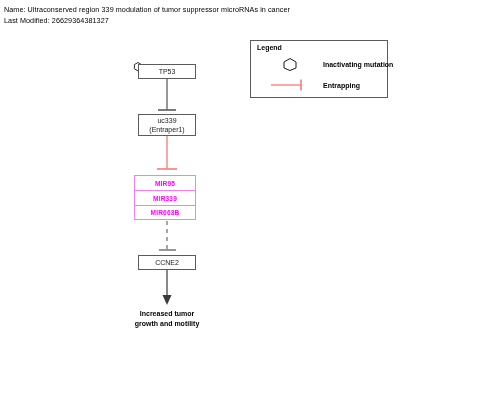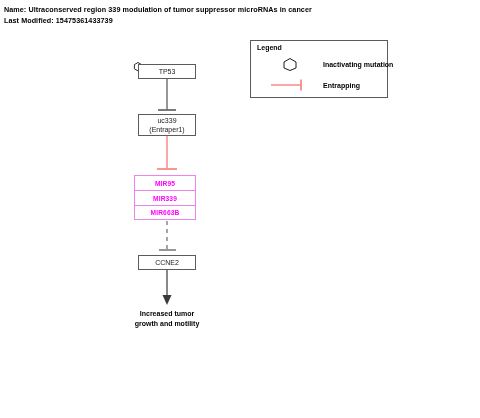--- a/index.html
+++ b/index.html
@@ -17,21 +17,21 @@
 
   
   .header {
     position: absolute;
     left: 4px;
     top: 5px;
     width: 440px;
   }
   .header-line {
     font-size: 7.2px;
-    font-weight: bold;
+    font-weight: normal;
     color: #000000;
     line-height: 10.5px;
     white-space: nowrap;
     letter-spacing: 0.01em;
   }
 
   
   .canvas {
     position: absolute;
     left: 0;
@@ -160,21 +160,21 @@
     font-weight: bold;
     color: #000000;
     white-space: nowrap;
   }
 </style>
 </head>
 <body>
 
 <div class="header">
   <div class="header-line">Name: Ultraconserved region 339 modulation of tumor suppressor microRNAs in cancer</div>
-  <div class="header-line">Last Modified: 15475361433739</div>
+  <div class="header-line">Last Modified: 26629364381327</div>
 </div>
 
 <div class="canvas">
   <svg width="480" height="418" xmlns="http://www.w3.org/2000/svg">
 
     <g>
       <line x1="167" y1="79" x2="167" y2="110" stroke="#6b6b6b" stroke-width="1.4"></line>
       <line x1="158" y1="110" x2="176" y2="110" stroke="#6b6b6b" stroke-width="1.8"></line>
     </g>
 

